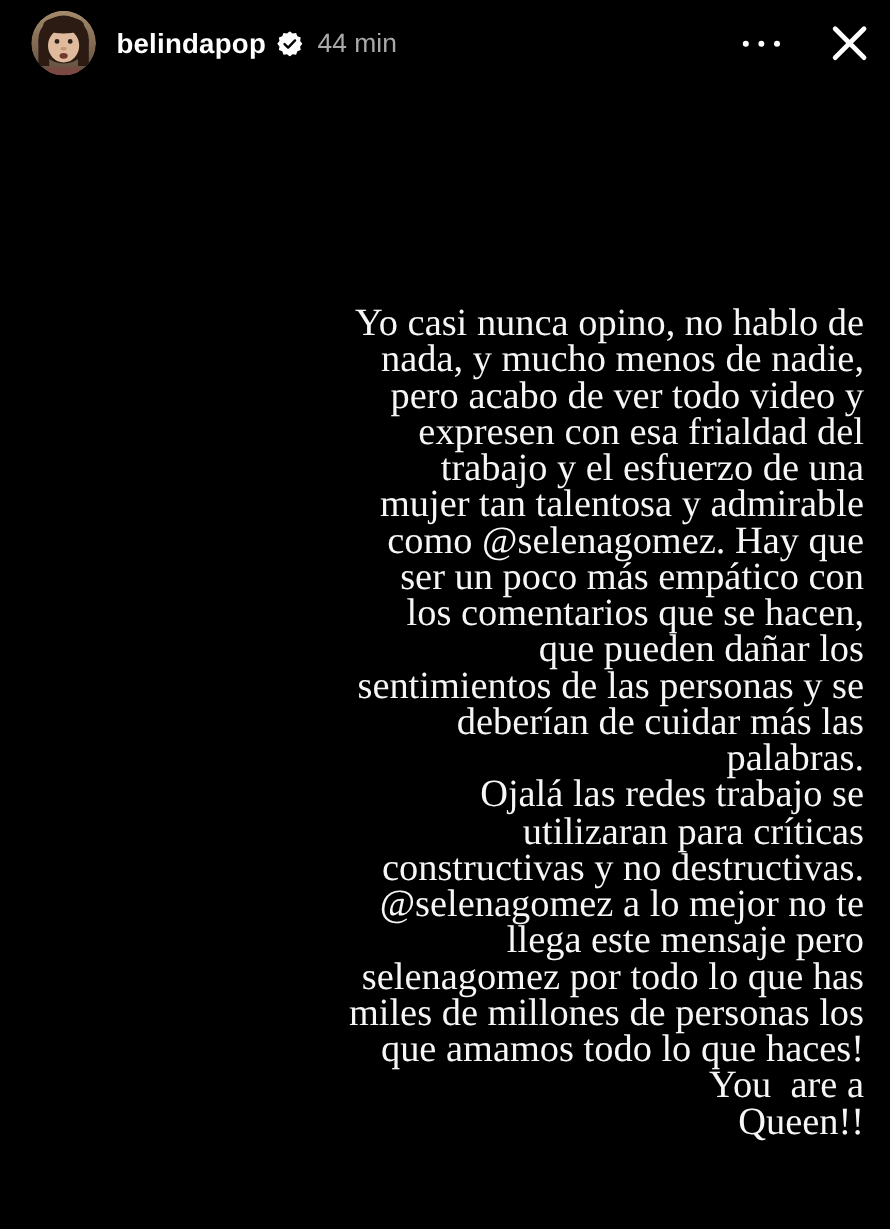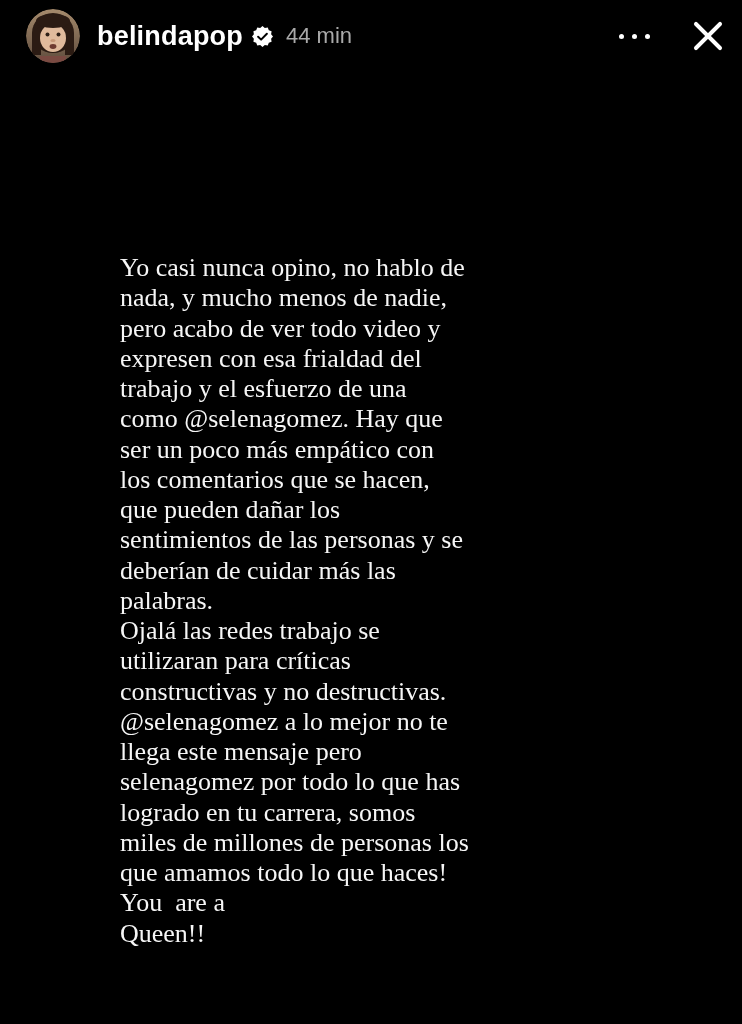--- a/index.html
+++ b/index.html
@@ -27,21 +27,21 @@
     width: 54px; height: 54px;
     border-radius: 50%;
     overflow: hidden;
     flex: 0 0 auto;
     cursor: pointer;
   }
   .avatar svg { display: block; width: 54px; height: 54px; }
   .username {
     margin-left: 17px;
     color: #ffffff;
-    font-size: 27px;
+    font-size: 23px;
     font-weight: 700;
     letter-spacing: 0.2px;
     cursor: pointer;
     white-space: nowrap;
   }
   .verified {
     margin-left: 9px;
     width: 21px; height: 21px;
     flex: 0 0 auto;
   }
@@ -86,24 +86,24 @@
   }
   .close-btn span:nth-child(1) { transform: rotate(45deg); }
   .close-btn span:nth-child(2) { transform: rotate(-45deg); }
 
   
   .story-text-block {
     position: absolute;
     top: 253px;
     right: 22px;
     left: 120px;
-    text-align: left;
+    text-align: right;
     color: #f6f6f6;
     font-family: "Liberation Serif", "DejaVu Serif", serif;
-    font-size: 26px;
+    font-size: 32px;
     line-height: 30.25px;
     font-weight: 400;
   }
   .story-line { white-space: pre; }
   .mention {
     color: #f6f6f6;
     text-underline-offset: 3px;
     cursor: pointer;
   }
 </style>
@@ -161,31 +161,31 @@
     </div>
   </div>
 </header>
 
 <main class="story-text-block">
     <div class="story-line"><span>Yo casi nunca opino, no hablo de</span></div>
     <div class="story-line"><span>nada, y mucho menos de nadie,</span></div>
     <div class="story-line"><span>pero acabo de ver todo video y</span></div>
     <div class="story-line"><span>expresen con esa frialdad del</span></div>
     <div class="story-line"><span>trabajo y el esfuerzo de una</span></div>
+    <div class="story-line"><span>mujer tan talentosa y admirable</span></div>
     <div class="story-line"><span>como </span><span class="mention">@selenagomez</span><span>. Hay que</span></div>
     <div class="story-line"><span>ser un poco más empático con</span></div>
     <div class="story-line"><span>los comentarios que se hacen,</span></div>
     <div class="story-line"><span>que pueden dañar los</span></div>
     <div class="story-line"><span>sentimientos de las personas y se</span></div>
     <div class="story-line"><span>deberían de cuidar más las</span></div>
     <div class="story-line"><span>palabras.</span></div>
     <div class="story-line"><span>Ojalá las redes trabajo se</span></div>
     <div class="story-line"><span>utilizaran para críticas</span></div>
     <div class="story-line"><span>constructivas y no destructivas.</span></div>
     <div class="story-line"><span class="mention">@selenagomez</span><span> a lo mejor no te</span></div>
     <div class="story-line"><span>llega este mensaje pero</span></div>
     <div class="story-line"><span>selenagomez por todo lo que has</span></div>
-    <div class="story-line"><span>logrado en tu carrera, somos</span></div>
     <div class="story-line"><span>miles de millones de personas los</span></div>
     <div class="story-line"><span>que amamos todo lo que haces!</span></div>
     <div class="story-line"><span>You  are a</span></div>
     <div class="story-line"><span>Queen!!</span></div>
   </main>
 
 </body></html>

